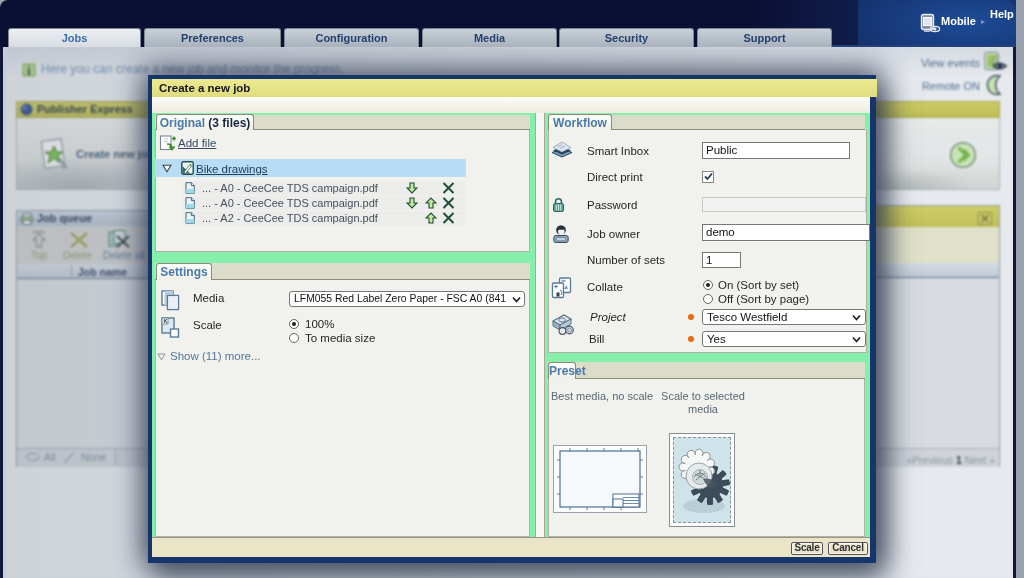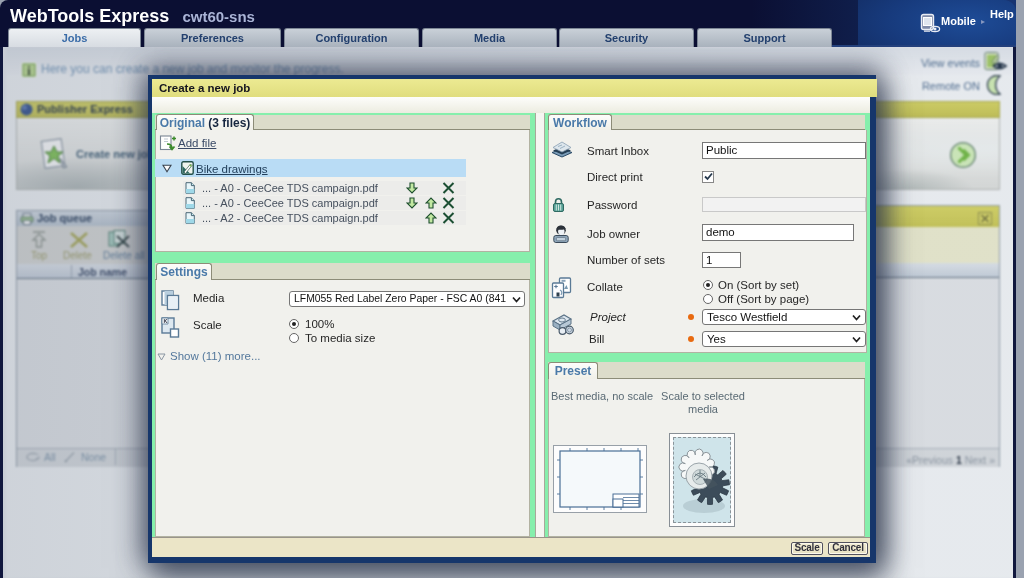--- a/index.html
+++ b/index.html
@@ -48,21 +48,20 @@
 .odot{width:6px;height:6px;border-radius:50%;background:#e86a10;}
 .btn{height:13px;letter-spacing:-0.2px;background:linear-gradient(#f2ecd2,#e6e0c2);border:1px solid #52525e;border-radius:2px;
  box-sizing:border-box;font-size:10px;font-weight:bold;color:#30303c;text-align:center;line-height:10px;
  box-shadow:inset 0 0 0 1px #fbf8ec;}
 </style></head>
 <body>
 <div id="win">
  <div id="hdr" class="a"></div>
  <div id="hdrblue" class="a"></div>
  <div id="hblueline" class="a"></div>
- <div id="brand" class="a">WebTools Express <small>cwt60-sns</small></div>
 
  <div class="a" style="left:941px;top:15px;color:#fff;font-size:11px;font-weight:bold;">Mobile</div>
  <div class="a" style="left:990px;top:8px;color:#fff;font-size:11px;font-weight:bold;">Help</div>
  <div class="a" style="left:981px;top:17px;color:#8898c0;font-size:8px;">▸</div>
  <svg class="a" style="left:919px;top:13px;" width="22" height="20" viewBox="0 0 22 20">
    <rect x="2.5" y="1.5" width="12" height="15" rx="2" fill="#7e8aa8" stroke="#e8ecf4" stroke-width="1.4"></rect>
    <rect x="4.5" y="4.5" width="8" height="8" fill="#dfe5ee" stroke="#fff" stroke-width="1"></rect>
    <rect x="5" y="17.3" width="6" height="1.6" fill="#c8d0e0"></rect>
    <ellipse cx="16" cy="16" rx="4.6" ry="2.6" fill="none" stroke="#e8ecf4" stroke-width="1.3"></ellipse>
    <circle cx="16" cy="16" r="1.5" fill="#e8ecf4"></circle>
@@ -280,42 +279,42 @@
    <div class="a" style="left:383px;top:34px;width:10px;height:424px;background:#f6f6f2;border-left:1px solid #a8a89a;border-right:1px solid #a8a89a;box-sizing:border-box;"></div>
 
    <div class="wbox a" style="left:396px;top:51px;width:319px;height:223px;border-top:none;"></div>
    <svg class="a" style="left:399px;top:62px;" width="22" height="19" viewBox="0 0 22 19">
      <path d="M11,8 L21,11.5 L11,16 L1,11.5 Z" fill="#7a9cb8" stroke="#2a4a66" stroke-width="1"></path>
      <path d="M11,5.5 L20,9.5 L11,13.5 L2,9.5 Z" fill="#243e54"></path>
      <path d="M11,1 L20,6.5 L11,11 L2,6.5 Z" fill="#dde6ec" stroke="#8aa0b2" stroke-width="0.8"></path>
      <path d="M7,5.5 L11,4 M9,7.5 L14,5" stroke="#8aa4b8" stroke-width="0.8"></path>
    </svg>
    <div class="a txt lbl" style="left:435px;top:66px;">Smart Inbox</div>
-   <div class="inp a txt" style="left:550px;top:63px;width:164px;height:17px;">Public</div>
+   <div class="inp a txt" style="left:550px;top:63px;width:148px;height:17px;">Public</div>
    <div class="a txt lbl" style="left:435px;top:92px;">Direct print</div>
    <div class="a" style="left:550px;top:92px;width:12px;height:12px;background:#fff;border:1px solid #878787;box-sizing:border-box;"></div>
    <svg class="a" style="left:551px;top:92px;" width="11" height="11" viewBox="0 0 11 11">
      <path d="M2,5.5 L4.5,8 L9,2.5" fill="none" stroke="#273a4e" stroke-width="1.8"></path>
    </svg>
    <svg class="a" style="left:400px;top:119px;" width="13" height="14" viewBox="0 0 13 14">
      <path d="M3.5,6 L3.5,4 A3,3.2 0 0,1 9.5,4 L9.5,6" fill="none" stroke="#2e6a62" stroke-width="1.6"></path>
      <rect x="1.5" y="5.5" width="10" height="8" rx="1.5" fill="#58a096" stroke="#2e6a62" stroke-width="1"></rect>
      <path d="M4.3,6.5 L4.3,12.5 M6.5,6.5 L6.5,12.5 M8.7,6.5 L8.7,12.5" stroke="#cfe8e0" stroke-width="1"></path>
    </svg>
    <div class="a txt lbl" style="left:435px;top:120px;">Password</div>
    <div class="a" style="left:550px;top:118px;width:164px;height:15px;background:#f2f2f2;border:1px solid #c9c9c9;box-sizing:border-box;"></div>
    <svg class="a" style="left:401px;top:146px;" width="16" height="18" viewBox="0 0 16 18">
      <circle cx="8" cy="5.2" r="4.8" fill="#2b3139"></circle>
      <ellipse cx="8.3" cy="6.6" rx="3.2" ry="3.6" fill="#eef2f6"></ellipse>
      <path d="M3.4,4.4 A4.8,4.8 0 0,1 12.6,4.0 L9.5,4.8 L5.2,4.8 Z" fill="#2b3139"></path>
      <rect x="0.8" y="10.5" width="14.4" height="7" rx="2" fill="#90a8bc" stroke="#3a4a5a" stroke-width="1"></rect>
      <rect x="3.4" y="12.4" width="9.2" height="3.4" rx="1" fill="#c2d2de" stroke="#5a6a7a" stroke-width="0.7"></rect>
    </svg>
    <div class="a txt lbl" style="left:435px;top:149px;">Job owner</div>
-   <div class="inp a txt" style="left:550px;top:145px;width:152px;height:17px;">demo</div>
+   <div class="inp a txt" style="left:550px;top:145px;width:168px;height:17px;">demo</div>
    <div class="a txt lbl" style="left:435px;top:175px;">Number of sets</div>
    <div class="inp a txt" style="left:550px;top:173px;width:39px;height:16px;">1</div>
    <svg class="a" style="left:399px;top:198px;" width="21" height="22" viewBox="0 0 21 22">
      <rect x="8.5" y="1" width="11" height="14.5" rx="1" fill="#fff" stroke="#5a7a96" stroke-width="1.3"></rect>
      <rect x="10.5" y="2.8" width="4" height="2" fill="#8aa4ba"></rect>
      <path d="M15.5,8 L17,12 L13,12 Z" fill="#7a9ab2"></path>
      <rect x="1.5" y="6" width="11" height="14.5" rx="1" fill="#fdfdff" stroke="#5a7a96" stroke-width="1.3"></rect>
      <path d="M3.2,9.5 L6.8,9.5 M5,7.7 L5,11.3" stroke="#5a7a96" stroke-width="1.1"></path>
      <rect x="5.5" y="15.5" width="3" height="4" fill="#30404e"></rect>
      <path d="M9,13 Q12,14.5 10,18" fill="none" stroke="#7a9ab2" stroke-width="1.2"></path>
@@ -339,21 +338,21 @@
    <div class="sel a txt" style="left:550px;top:230px;width:164px;height:16px;line-height:14px;">Tesco Westfield<svg style="position:absolute;right:4px;top:4px;" width="9" height="7" viewBox="0 0 9 7">
             <path d="M1,1.5 L4.5,5.5 L8,1.5" fill="none" stroke="#222" stroke-width="1.7"></path>
           </svg></div>
    <div class="a txt lbl" style="left:437px;top:254px;">Bill</div>
    <div class="odot a" style="left:536px;top:257px;"></div>
    <div class="sel a txt" style="left:550px;top:252px;width:164px;height:16px;line-height:14px;">Yes<svg style="position:absolute;right:4px;top:4px;" width="9" height="7" viewBox="0 0 9 7">
             <path d="M1,1.5 L4.5,5.5 L8,1.5" fill="none" stroke="#222" stroke-width="1.7"></path>
           </svg></div>
 
    <div class="tstrip a" style="left:396px;top:283px;width:317px;"></div>
-   <div class="dtab a txt" style="left:396px;top:283px;width:50px;">Preset</div>
+   <div class="dtab a txt" style="left:396px;top:283px;width:28px;">Preset</div>
    <div class="wbox a" style="left:396px;top:300px;width:317px;height:158px;border-top:none;"></div>
    <div class="a txt" style="left:399px;top:311px;font-size:11px;color:#5a6a74;">Best media, no scale</div>
    <div class="a" style="left:505px;top:311px;width:92px;font-size:11px;color:#5a6a74;text-align:center;line-height:13px;">Scale to selected media</div>
 
    <div class="a" style="left:401px;top:366px;width:94px;height:68px;background:#fdfdfd;border:1px solid #98a0a8;box-sizing:border-box;"></div>
    <svg class="a" style="left:402px;top:367px;" width="92" height="66" viewBox="0 0 92 66">
      <rect x="6" y="5" width="80" height="56" fill="#f5f9fb" stroke="#4a6f96" stroke-width="1.2"></rect>
      <g stroke="#4a6f96" stroke-width="0.9">
        <line x1="16" y1="2" x2="16" y2="5"></line>
             <line x1="33" y1="2" x2="33" y2="5"></line>

